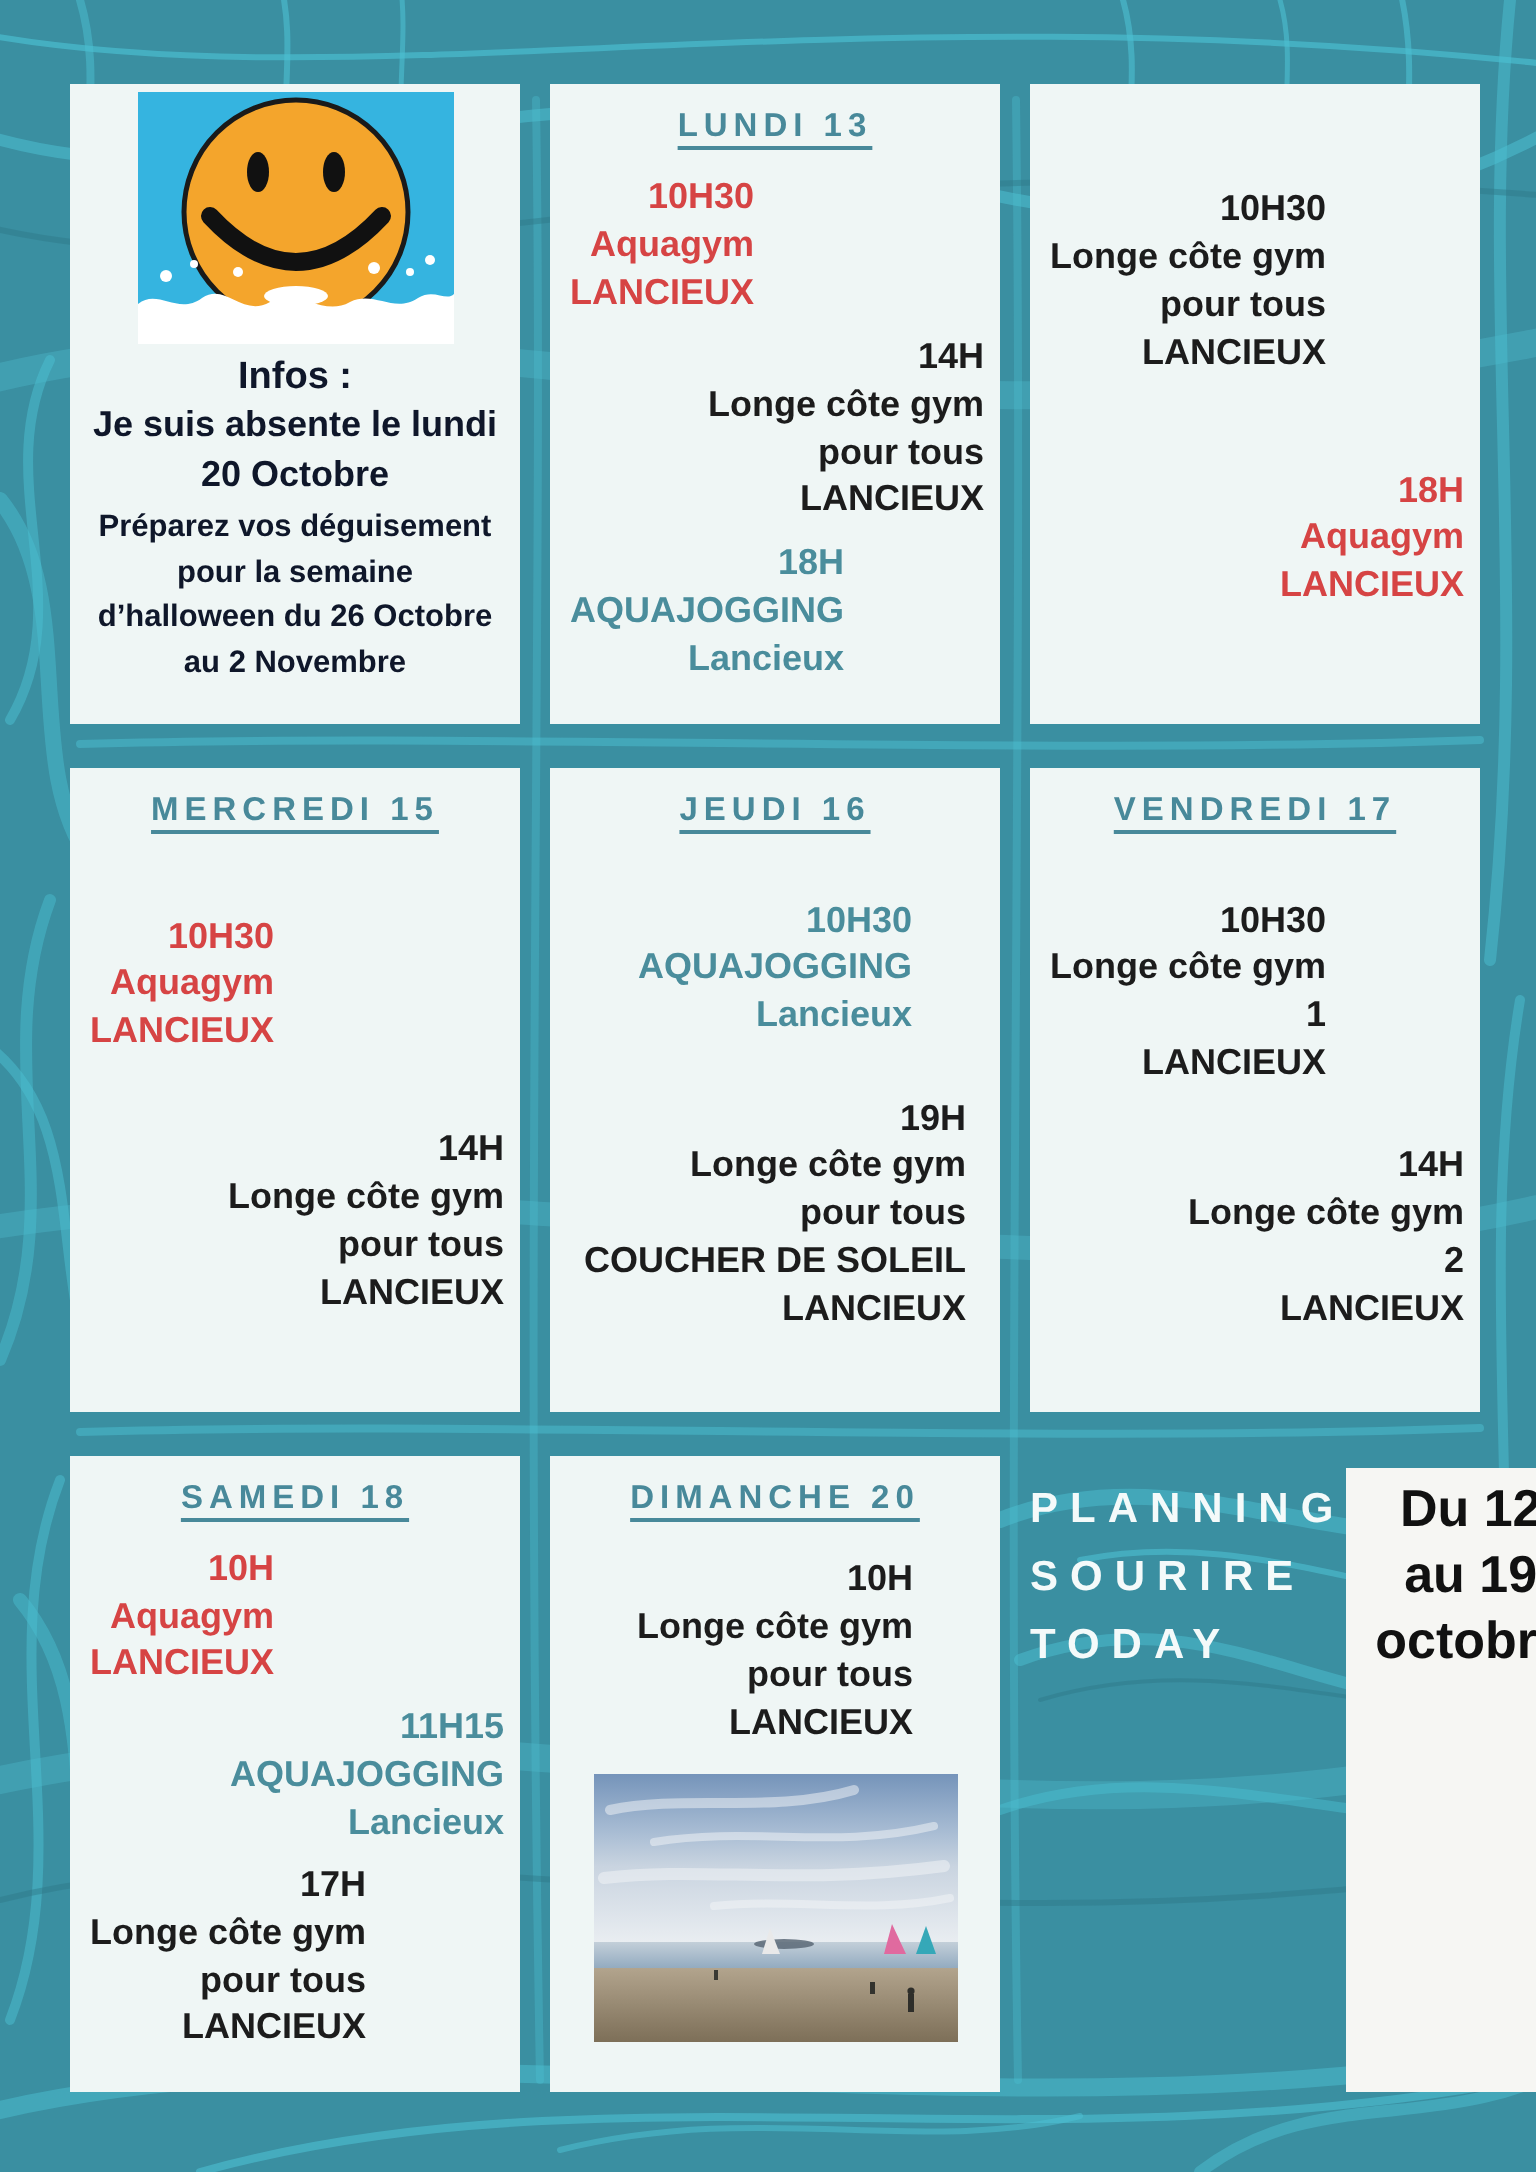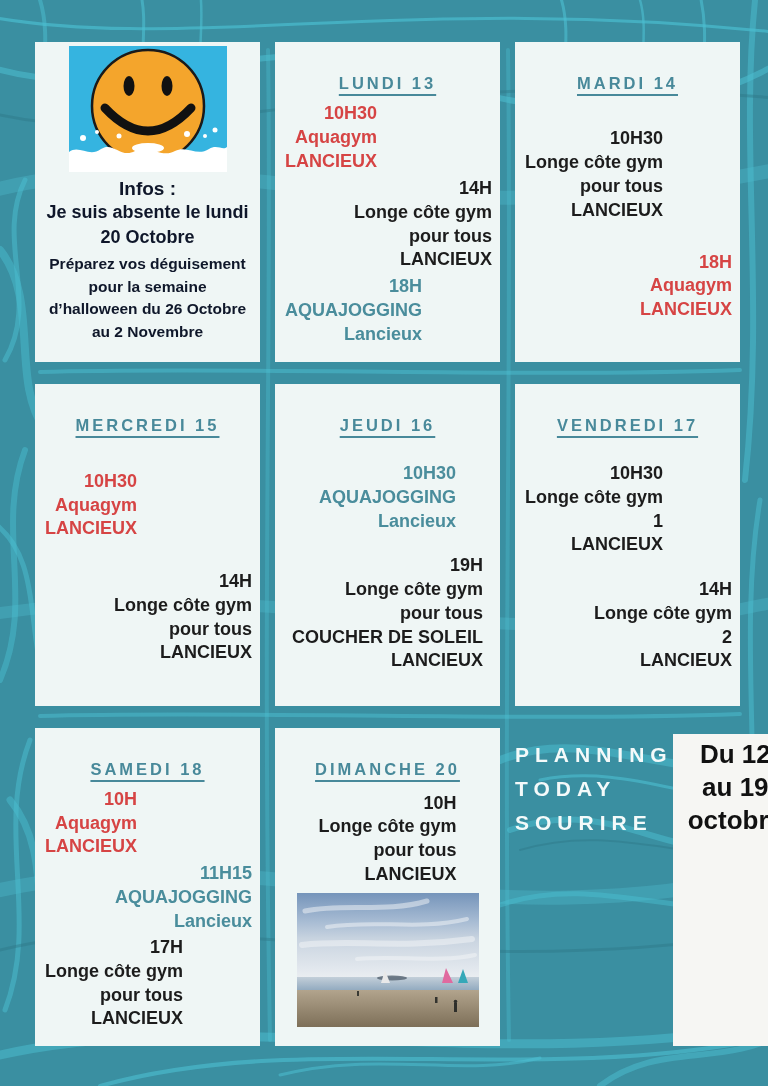--- a/index.html
+++ b/index.html
@@ -23,21 +23,21 @@
   .info-card { text-align: center; font-weight: 700; color: #0f172a; padding: 0 8px; }
   .smiley-img { display: block; width: 158px; height: 126px; margin: 4px auto 4px; }
   .info-title { font-size: 19px; margin-top: 2px; }
   .absence { font-size: 18px; line-height: 1.4; }
   .notice { font-size: 15.5px; line-height: 1.45; margin-top: 3px; }
 
   
   .day-title {
     text-align: center; color: #48899a; font-weight: 700;
     font-size: 16.5px; letter-spacing: 3px;
-    padding-top: 32px;
+    padding-top: 12px;
     text-decoration: underline; text-underline-offset: 5px; text-decoration-thickness: 2px;
   }
   .events { flex: 1; display: flex; flex-direction: column; justify-content: space-evenly; padding: 6px 0 12px; }
   .event { display: flex; }
   .align-left   { justify-content: flex-start; padding-left: 10px; }
   .align-right  { justify-content: flex-end;  padding-right: 8px; }
   .align-center { justify-content: center; }
   .event-lines { text-align: right; font-weight: 700; font-size: 18px; line-height: 1.32; }
   .color-red   { color: #d64444; }
   .color-teal  { color: #4a8d9c; }
@@ -152,21 +152,20 @@
           <div class="event align-left color-teal">
             <div class="event-lines">
               <div class="event-line">18H</div>
               <div class="event-line">AQUAJOGGING</div>
               <div class="event-line">Lancieux</div>
             </div>
           </div>
         </div>
       </div>
       <div class="card day-card">
-        <div class="day-title">MARDI 14</div>
         <div class="events">
           <div class="event align-left color-black">
             <div class="event-lines">
               <div class="event-line">10H30</div>
               <div class="event-line">Longe côte gym</div>
               <div class="event-line">pour tous</div>
               <div class="event-line">LANCIEUX</div>
             </div>
           </div>
           <div class="event align-right color-red">
@@ -315,22 +314,22 @@
           <rect x="157" y="110" width="3" height="9" fill="#2e2e2a"></rect>
           <circle cx="158.5" cy="108.5" r="1.8" fill="#2e2e2a"></circle>
         </g>
       </svg>
     </div>
         </div>
       </div>
       <div class="footer-cell" id="footer-cell">
       <div class="poster-title">
         <div>PLANNING</div>
+        <div>SOURIRE</div>
         <div>TODAY</div>
-        <div>SOURIRE</div>
       </div>
       <div class="date-box">
         <div>Du 12 au 19</div>
         <div>octobre</div>
       </div>
       <div class="logo-wrap">
         <svg viewBox="0 0 248 148" width="248" height="148" aria-hidden="true">
           <defs>
             <clipPath id="lgclip">
                 <ellipse cx="124" cy="74" rx="121" ry="72"></ellipse>

